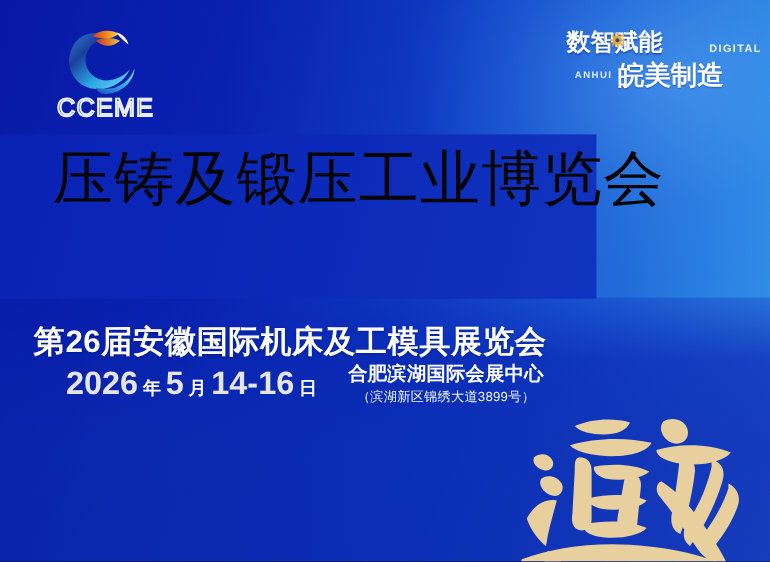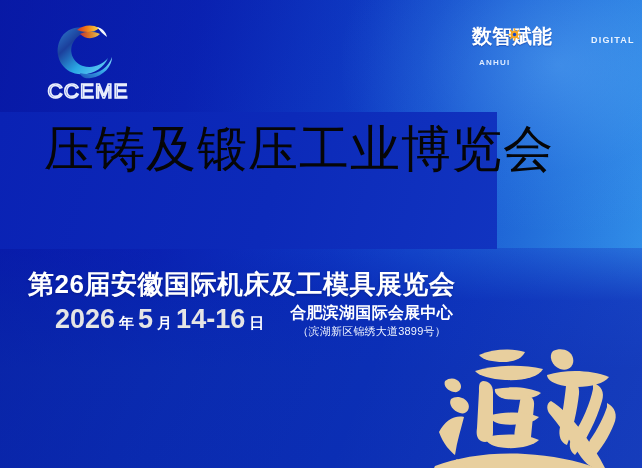--- a/index.html
+++ b/index.html
@@ -291,20 +291,21 @@
             <rect x="10.6" y="19.2" width="2.8" height="4.4" rx="0.8" transform="rotate(45 12 12)"></rect>
             <rect x="0.4" y="10.6" width="4.4" height="2.8" rx="0.8" transform="rotate(45 12 12)"></rect>
             <rect x="19.2" y="10.6" width="4.4" height="2.8" rx="0.8" transform="rotate(45 12 12)"></rect>
           </g>
         </g>
         <circle cx="12" cy="12" r="3.1" fill="#1448c8"></circle>
       </svg>
     </span>
     <span class="slogan-row slogan-en-1">DIGITAL</span>
     <span class="slogan-row slogan-en-2">ANHUI</span>
+    <span class="slogan-row slogan-cn-2">皖美制造</span>
   </div>
 
   <div class="title-block">
     <div class="title-line">压铸及锻压工业博览会</div>
   </div>
 
   <div class="subtitle">第26届安徽国际机床及工模具展览会</div>
 
   <div class="infobar">
     <div class="date">

